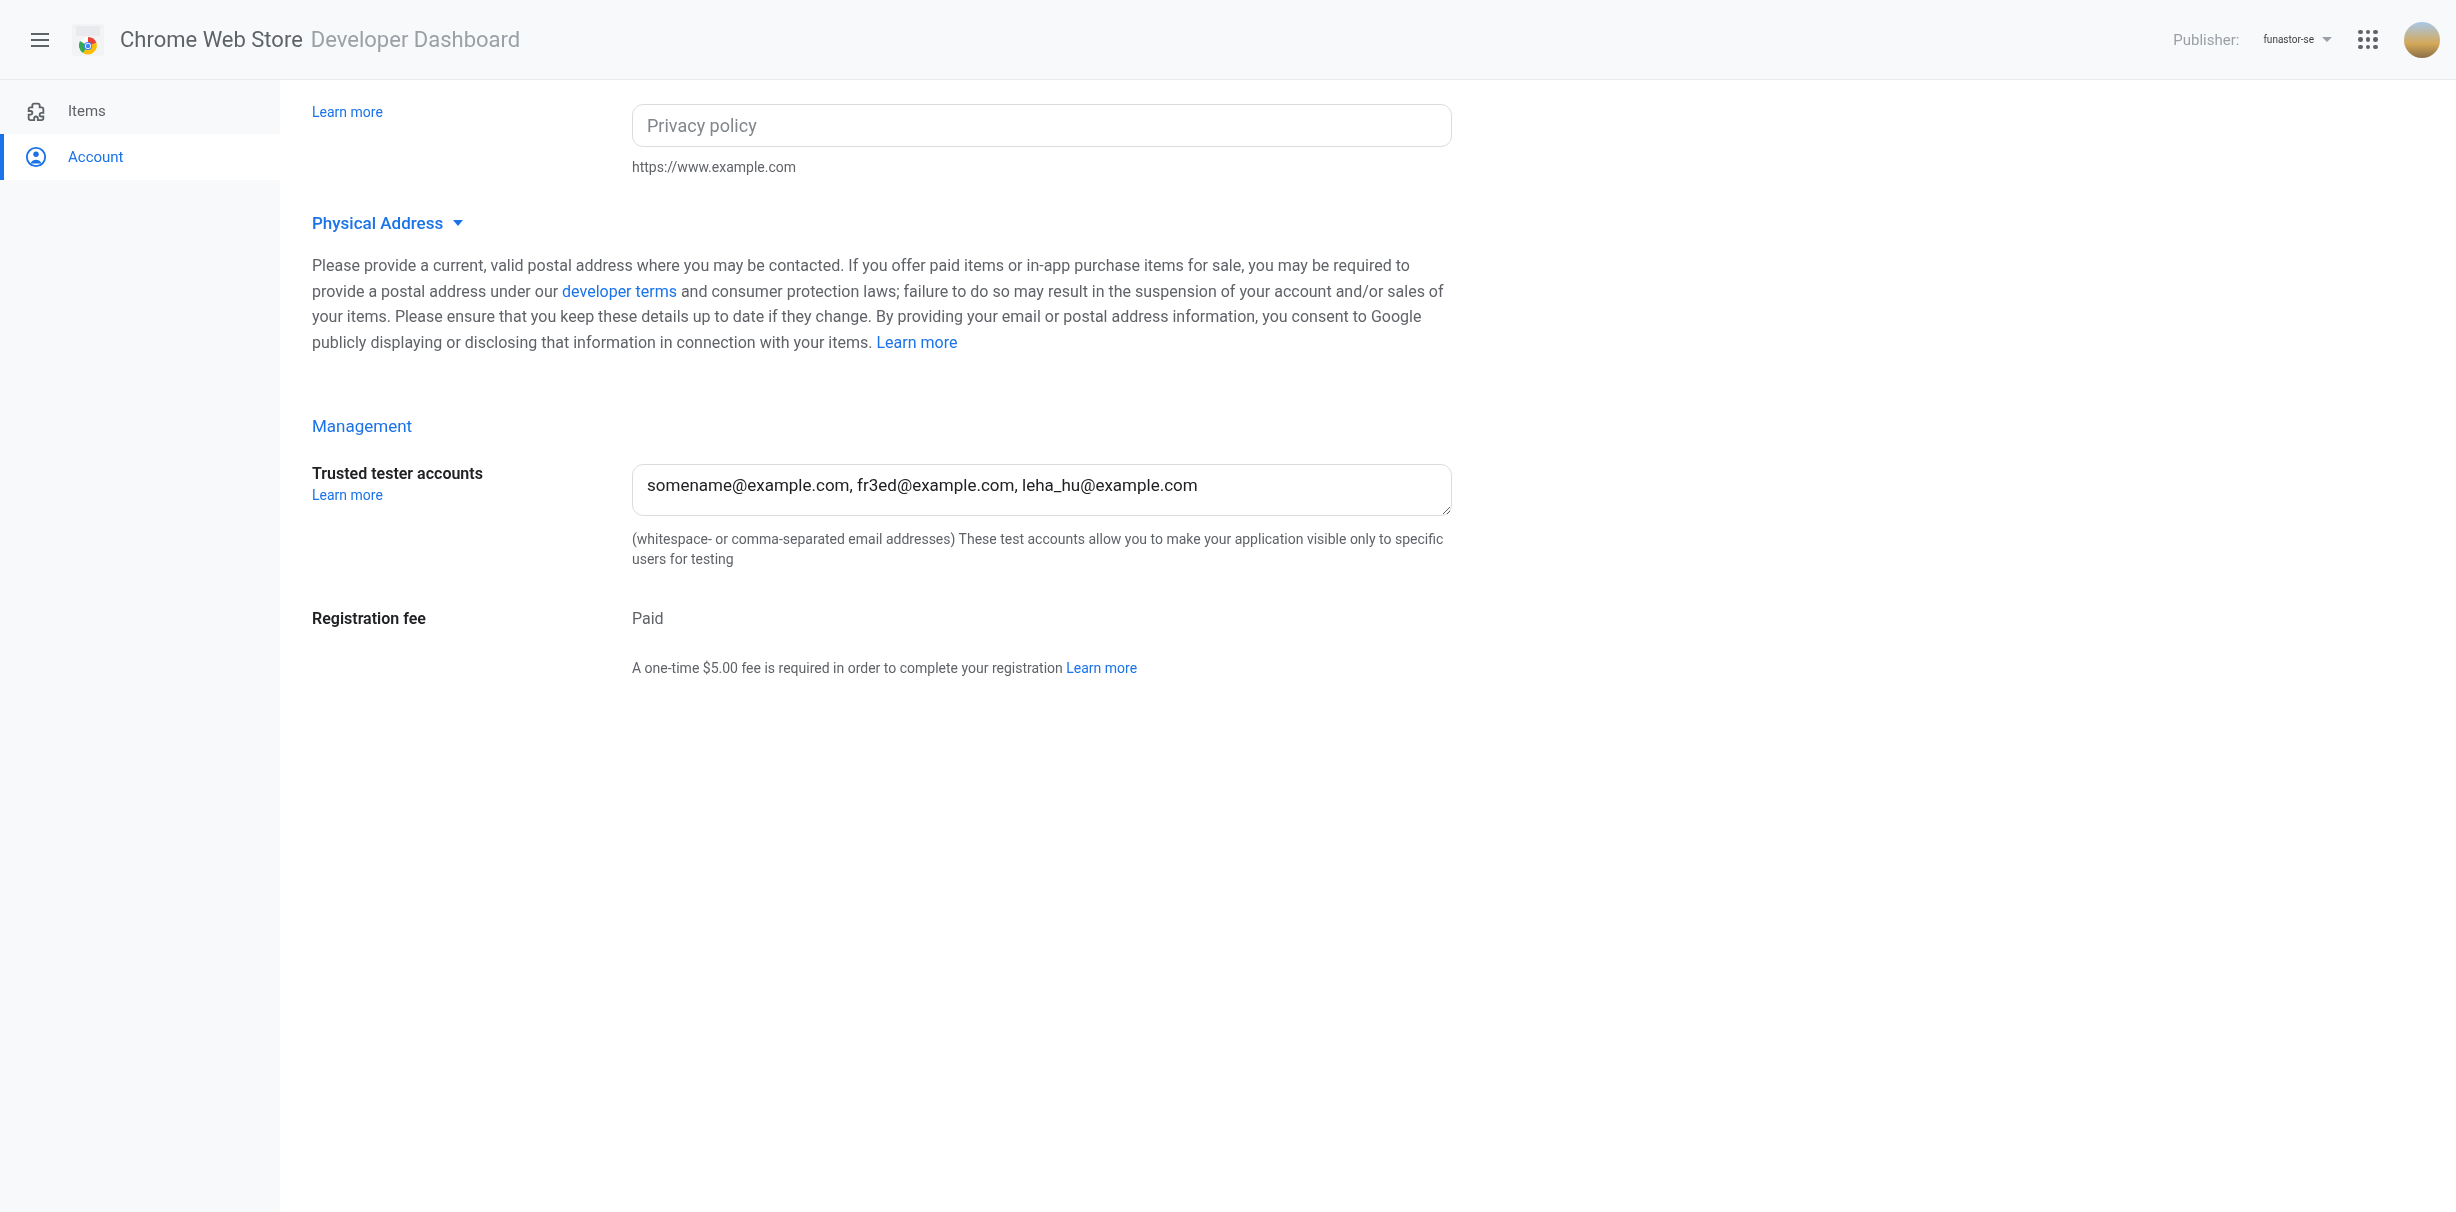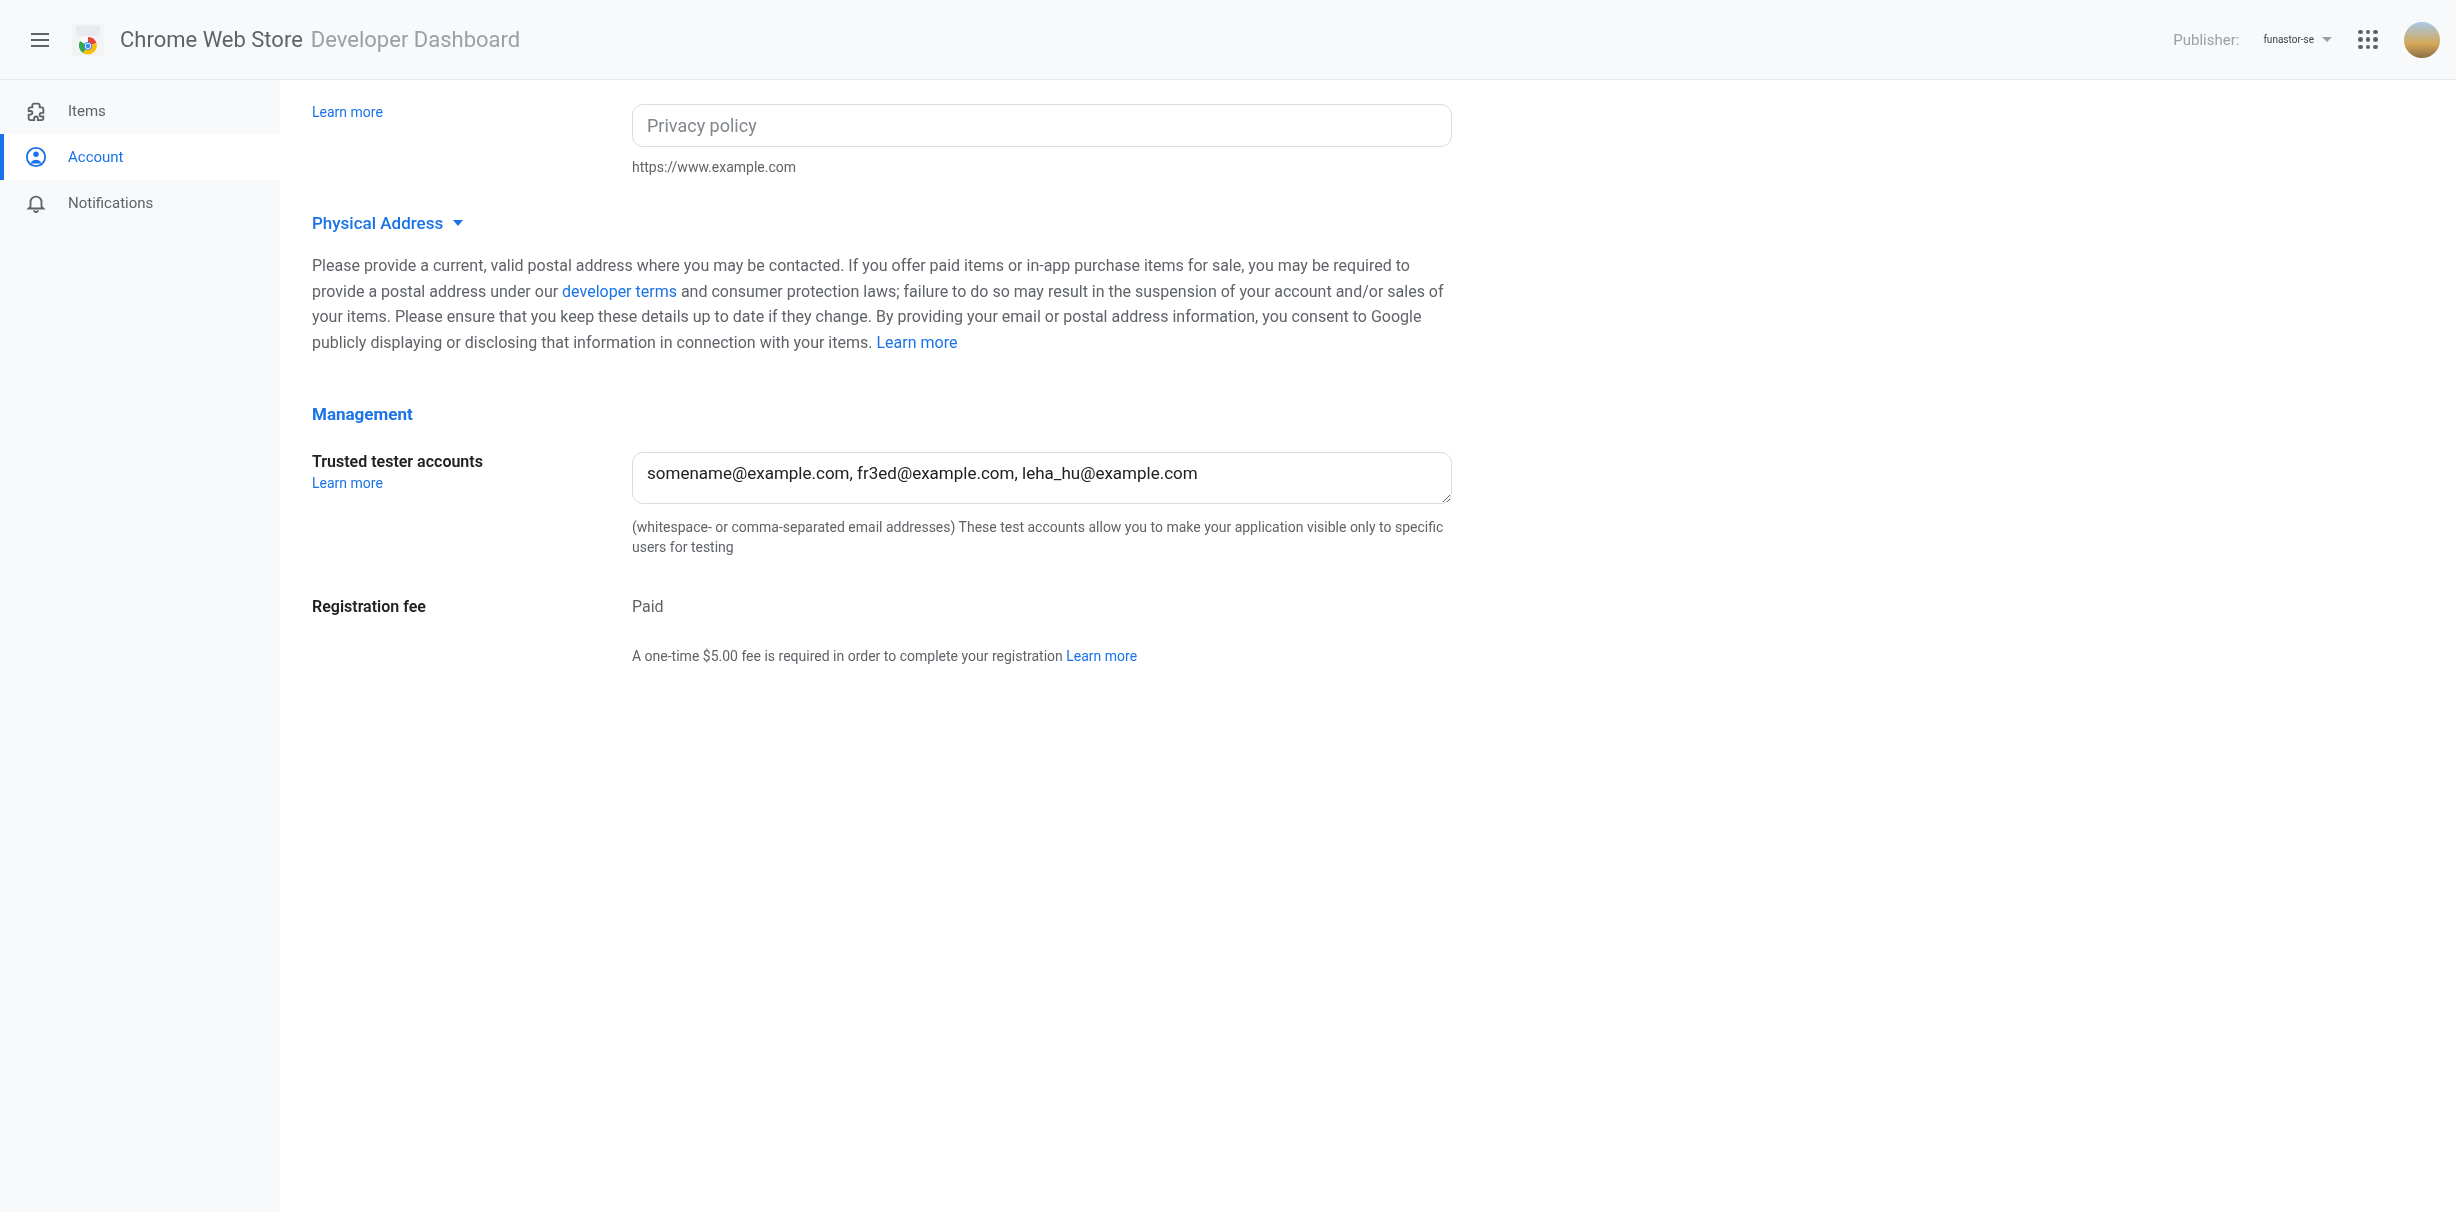--- a/index.html
+++ b/index.html
@@ -171,22 +171,22 @@
 .body-text {
   color: #5f6368;
   font-size: 16px;
   line-height: 1.6;
   margin-bottom: 8px;
 }
 .body-text .inline-link { color: #1a73e8; cursor: pointer; text-decoration: none; }
 .section-title {
   color: #1a73e8;
   font-size: 17px;
-  font-weight: 700;
-  margin: 48px 0 28px 0;
+  font-weight: 400;
+  margin: 60px 0 28px 0;
 }
 .field-label { font-size: 16px; font-weight: 600; color: #202124; margin-bottom: 4px; }
 .field-learn { color: #1a73e8; font-size: 14px; cursor: pointer; }
 textarea.input-field {
   resize: both;
   min-height: 52px;
   font-size: 17px;
 }
 .status-value { font-size: 16px; color: #5f6368; }
 .fee-note { color: #5f6368; font-size: 14px; margin-top: 32px; }
@@ -252,29 +252,20 @@
     <div class="nav-item active">
       <span class="nav-icon">
         <svg width="22" height="22" viewBox="0 0 24 24" fill="#1a73e8">
           <circle cx="12" cy="12" r="10" fill="none" stroke="#1a73e8" stroke-width="2"></circle>
           <circle cx="12" cy="9" r="3"></circle>
           <path d="M6 19 c1-3 4-4 6-4 s5 1 6 4"></path>
         </svg>
       </span>
       <span>Account</span>
     </div>
-    <div class="nav-item">
-      <span class="nav-icon">
-        <svg width="22" height="22" viewBox="0 0 24 24" fill="none" stroke="#5f6368" stroke-width="2">
-          <path d="M18 16 v-5 a6 6 0 0 0 -12 0 v5 l-2 2 h16 z"></path>
-          <path d="M10 20 a2 2 0 0 0 4 0"></path>
-        </svg>
-      </span>
-      <span>Notifications</span>
-    </div>
   </nav>
 
   <main class="main">
     <div class="content">
 
       <div class="row">
         <div class="col-label">
           <a class="learn-link">Learn more</a>
         </div>
         <div class="col-input">

